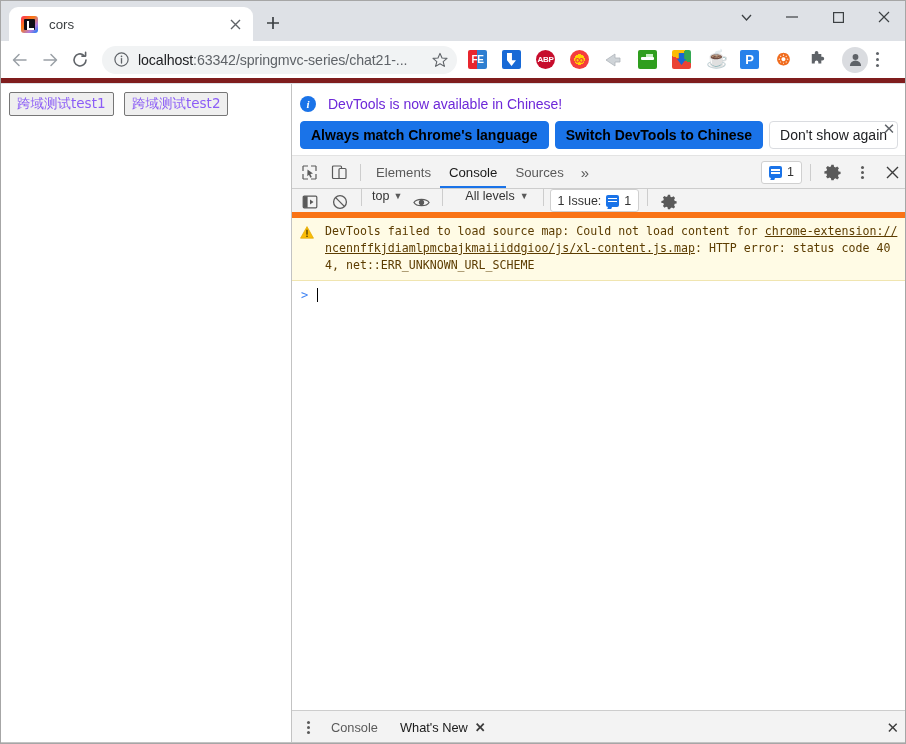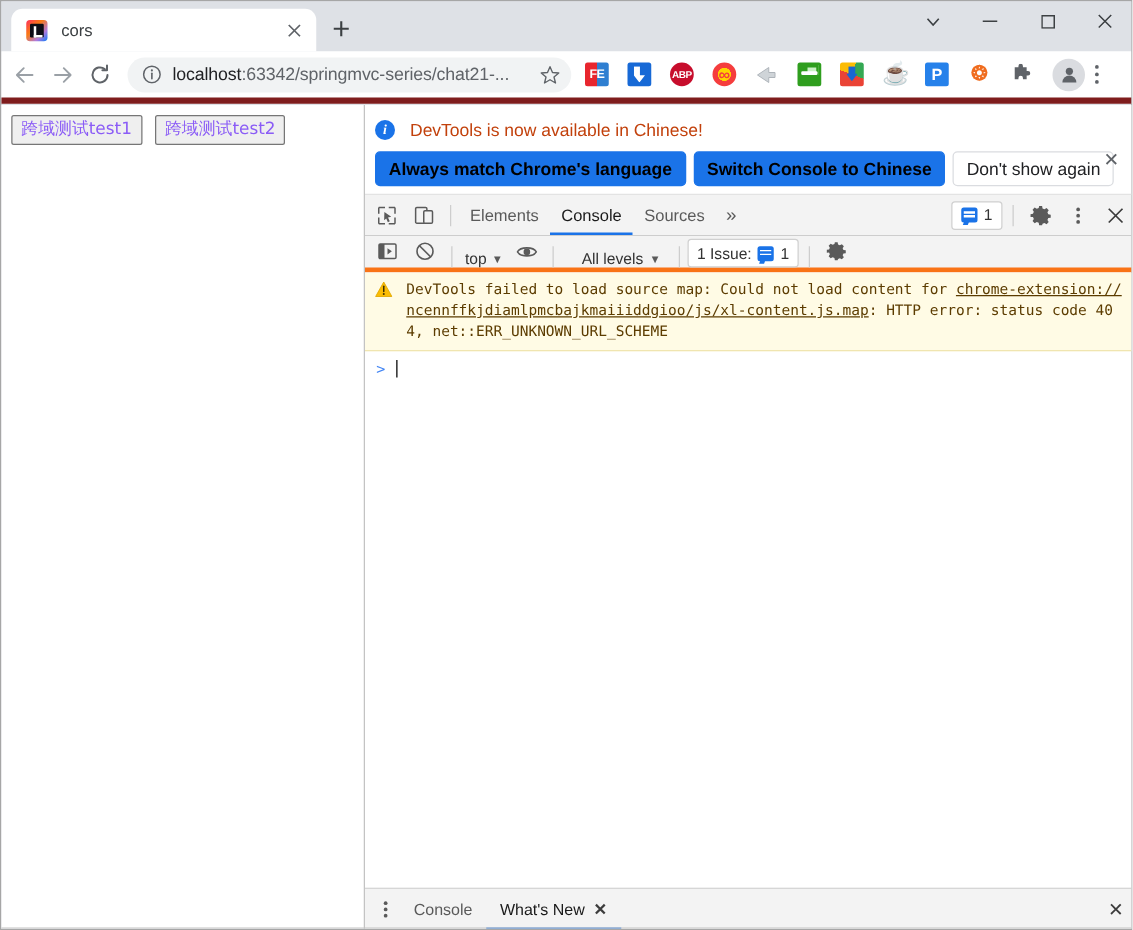--- a/index.html
+++ b/index.html
@@ -185,21 +185,21 @@
     padding: 7px 10px 0 8px;
   }
   .notif-row1 { display: flex; align-items: center; height: 26px; }
   .info-icon {
     width: 16px; height: 16px; border-radius: 50%; background: #1a73e8;
     color: #fff; font-size: 11px; font-weight: bold; font-style: italic;
     text-align: center; line-height: 16px; flex: 0 0 16px;
     font-family: "Liberation Serif", serif;
   }
   .notif-text {
-    margin-left: 12px; font-size: 14px; color: #c2410c;
+    margin-left: 12px; font-size: 14px; color: #6d28d9;
   }
   .notif-row2 { display: flex; align-items: center; margin-top: 4px; }
   .nbtn {
     font-size: 14px; height: 28px; line-height: 26px;
     padding: 0 10px; border-radius: 4px; white-space: nowrap;
     margin-right: 6px;
   }
   .nbtn.primary { background: #1a73e8; color: #000000; font-weight: bold; border: 1px solid #1a73e8; }
   .nbtn.secondary { background: #fff; color: #202124; border: 1px solid #dadce0; }
   .notif-close {
@@ -251,22 +251,22 @@
   }
   .issue-sq::before {
     content:""; position:absolute; left:2px; bottom:-2px; width:4px; height:4px;
     background:#1a73e8; transform: skewX(-20deg);
   }
 
   
   #dt-filter {
     flex: 0 0 auto; height: 29px;
     background: #f3f3f3;
-    border-bottom: 4px solid #f97316;
-    display: flex; align-items: flex-end;
+    border-bottom: 6px solid #f97316;
+    display: flex; align-items: flex-start;
     padding-left: 3px;
   }
   .ctx-select {
     font-size: 12.5px; color: #333; display: flex; align-items: center; gap: 4px;
     padding: 0 4px;
   }
   .filter-input {
     flex: 0 0 auto; width: 156px; height: 22px;
     border: 1px solid #bdbdbd; border-radius: 2px;
     background: #fff; font-size: 12.5px; color: #a0a0a0;
@@ -471,21 +471,21 @@
 
   <div id="devtools">
 
     <div id="notif">
       <div class="notif-row1">
         <div class="info-icon">i</div>
         <div class="notif-text">DevTools is now available in Chinese!</div>
       </div>
       <div class="notif-row2">
         <div class="nbtn primary">Always match Chrome's language</div>
-        <div class="nbtn primary">Switch Console to Chinese</div>
+        <div class="nbtn primary">Switch DevTools to Chinese</div>
         <div class="nbtn secondary">Don't show again</div>
       </div>
       <div class="notif-close">✕</div>
     </div>
 
     <div id="dt-tabs">
       <div class="dt-icbtn">
         <svg width="17" height="17" viewBox="0 0 17 17">
           <path d="M2 2 h5 M2 2 v5 M15 2 h-5 M15 2 v5 M2 15 h5 M2 15 v-5 M15 15 h-5 M15 15 v-5" stroke="#5a5a5a" stroke-width="1.2" fill="none"></path>
           <path d="M6.5 5.5 L12 9.4 L9.4 10 L10.8 13 L9.3 13.7 L8 10.7 L6.3 12.2 Z" fill="#5a5a5a"></path>

